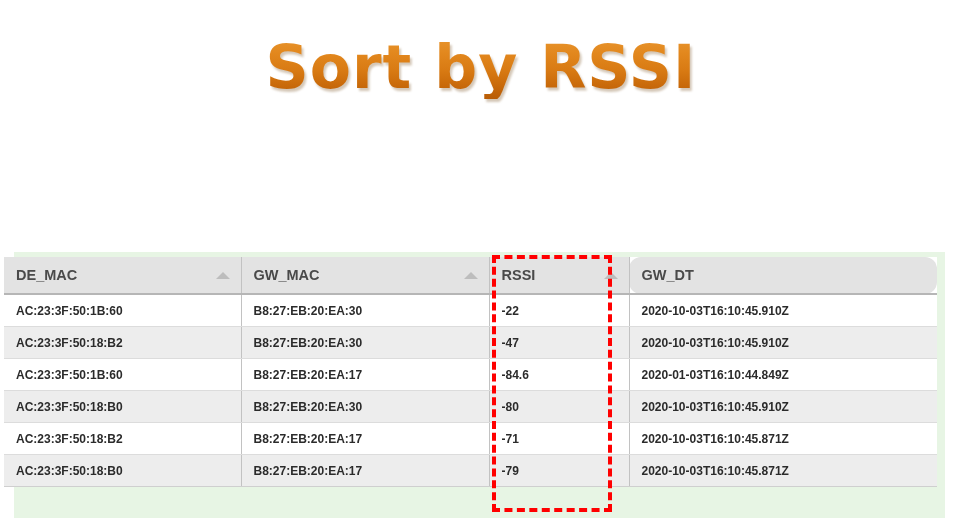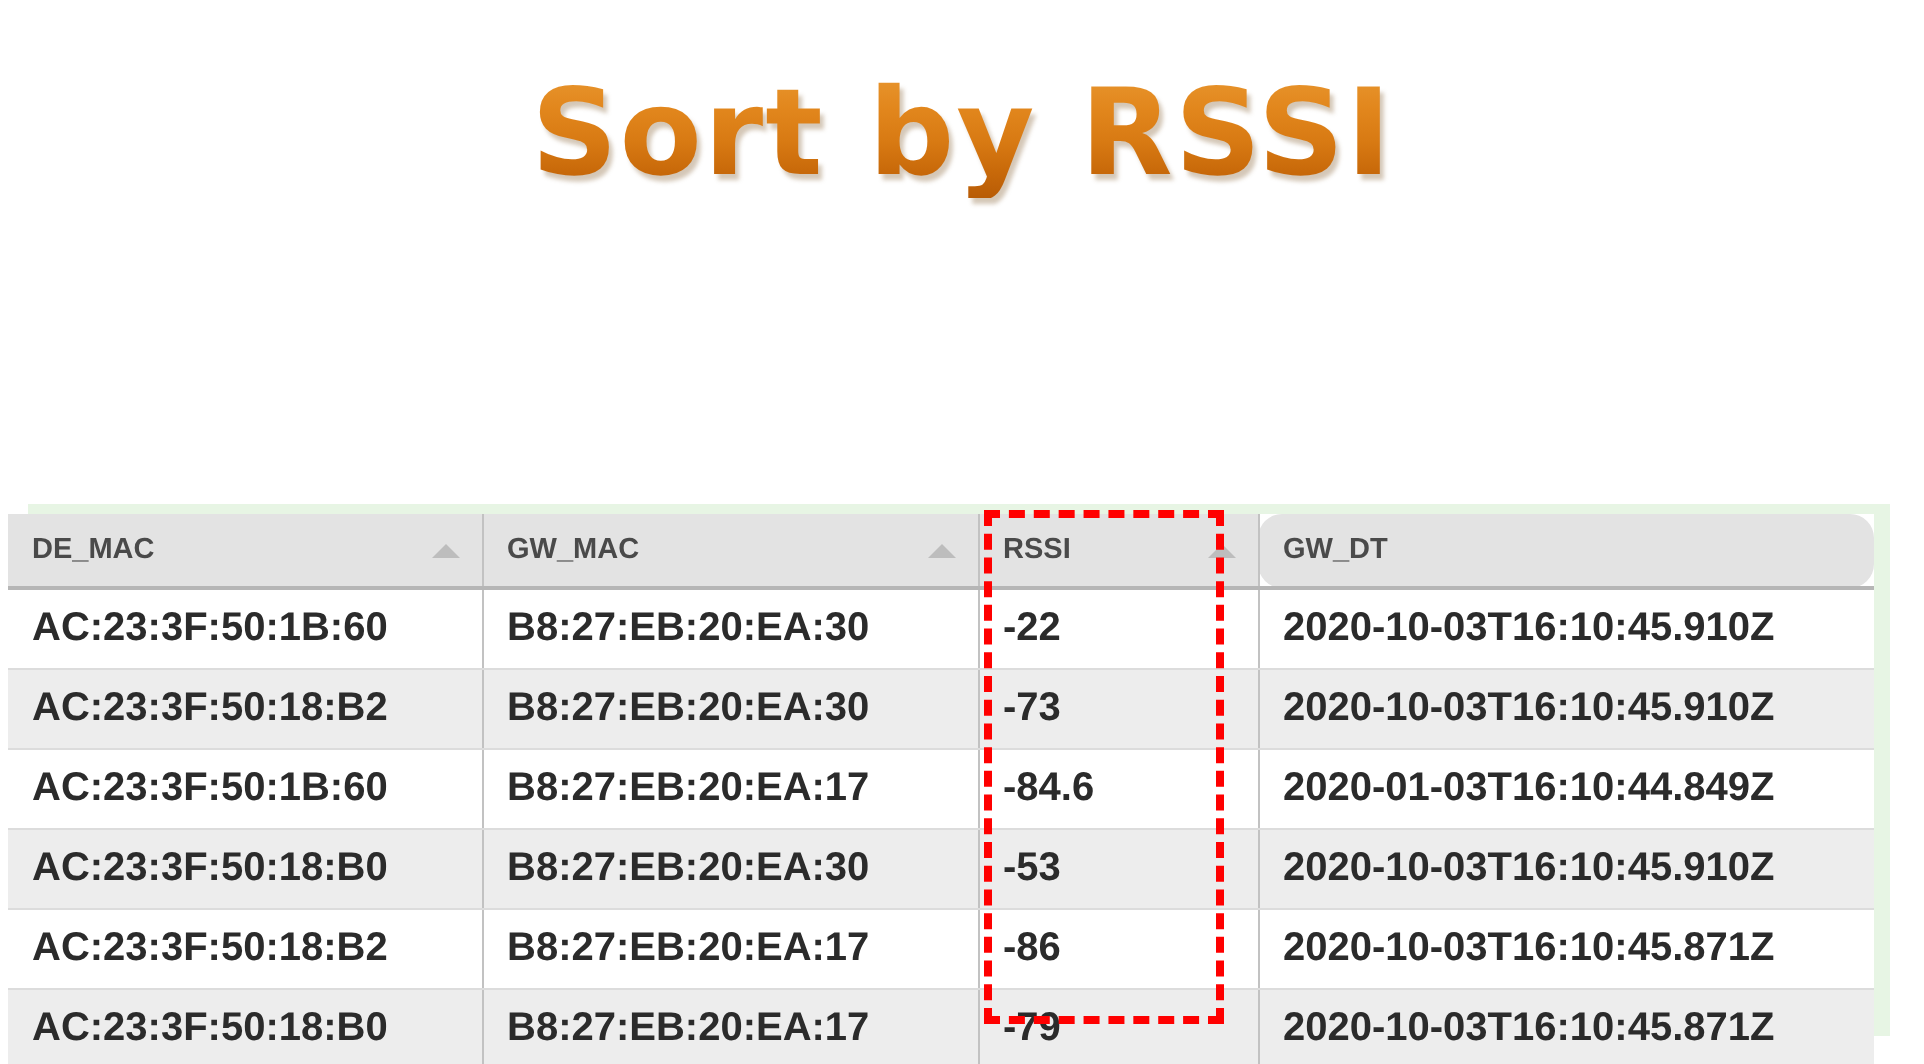--- a/index.html
+++ b/index.html
@@ -88,21 +88,21 @@
     top: 50%;
     margin-top: -3px;
     width: 0;
     height: 0;
     border-left: 7px solid transparent;
     border-right: 7px solid transparent;
     border-bottom: 7px solid #bdbdbd;
   }
 
   #rssi-table tbody td {
-    font-size: 20px;
+    font-size: 12px;
     font-weight: bold;
     color: #2b2b2b;
     padding: 8px 0 8px 12px;
     border-right: 1px solid #c2c2c2;
     border-bottom: 1px solid #dcdcdc;
     height: 15px;
     white-space: nowrap;
   }
   #rssi-table tbody td:last-child { border-right: none; margin-left: 42px; }
   #rssi-table tbody tr:nth-child(even) td { background: #ededed; }
@@ -157,39 +157,39 @@
   <tbody>
     <tr>
       <td>AC:23:3F:50:1B:60</td>
       <td>B8:27:EB:20:EA:30</td>
       <td>-22</td>
       <td>2020-10-03T16:10:45.910Z</td>
     </tr>
     <tr>
       <td>AC:23:3F:50:18:B2</td>
       <td>B8:27:EB:20:EA:30</td>
-      <td>-73</td>
+      <td>-47</td>
       <td>2020-10-03T16:10:45.910Z</td>
     </tr>
     <tr>
       <td>AC:23:3F:50:1B:60</td>
       <td>B8:27:EB:20:EA:17</td>
       <td>-84.6</td>
       <td>2020-01-03T16:10:44.849Z</td>
     </tr>
     <tr>
       <td>AC:23:3F:50:18:B0</td>
       <td>B8:27:EB:20:EA:30</td>
-      <td>-53</td>
+      <td>-80</td>
       <td>2020-10-03T16:10:45.910Z</td>
     </tr>
     <tr>
       <td>AC:23:3F:50:18:B2</td>
       <td>B8:27:EB:20:EA:17</td>
-      <td>-86</td>
+      <td>-71</td>
       <td>2020-10-03T16:10:45.871Z</td>
     </tr>
     <tr>
       <td>AC:23:3F:50:18:B0</td>
       <td>B8:27:EB:20:EA:17</td>
       <td>-79</td>
       <td>2020-10-03T16:10:45.871Z</td>
     </tr>
   </tbody>
 </table>

